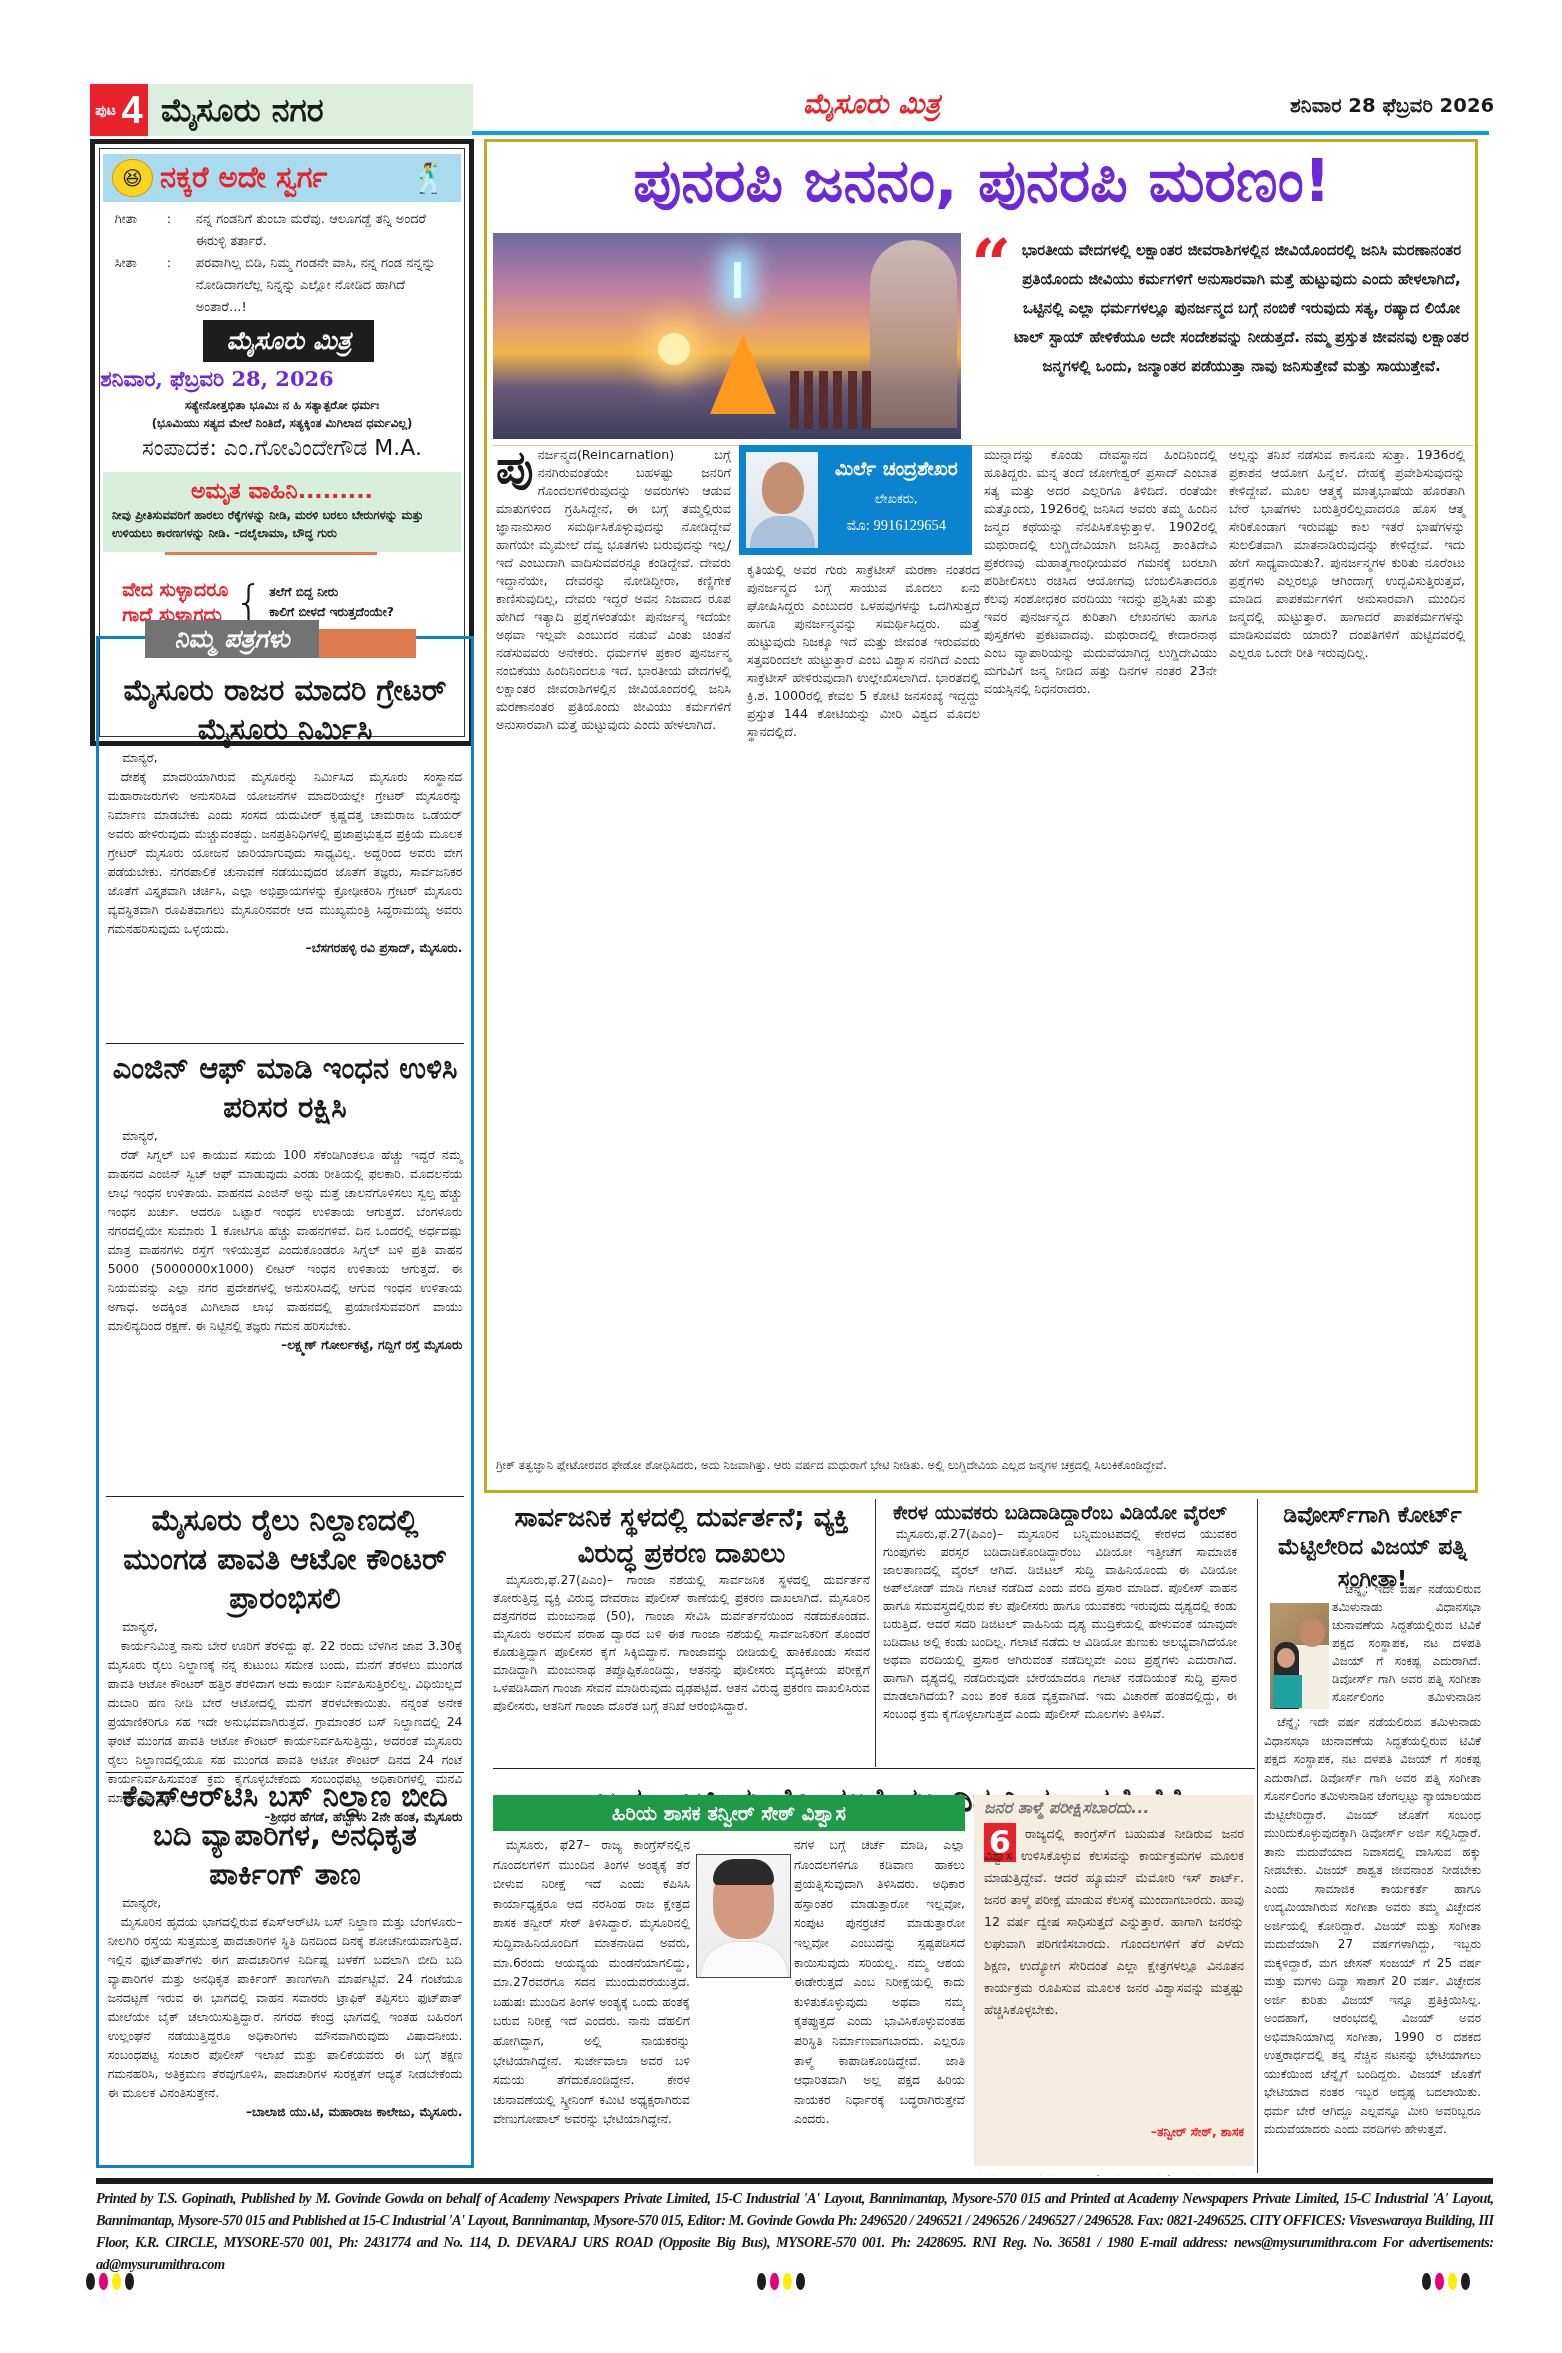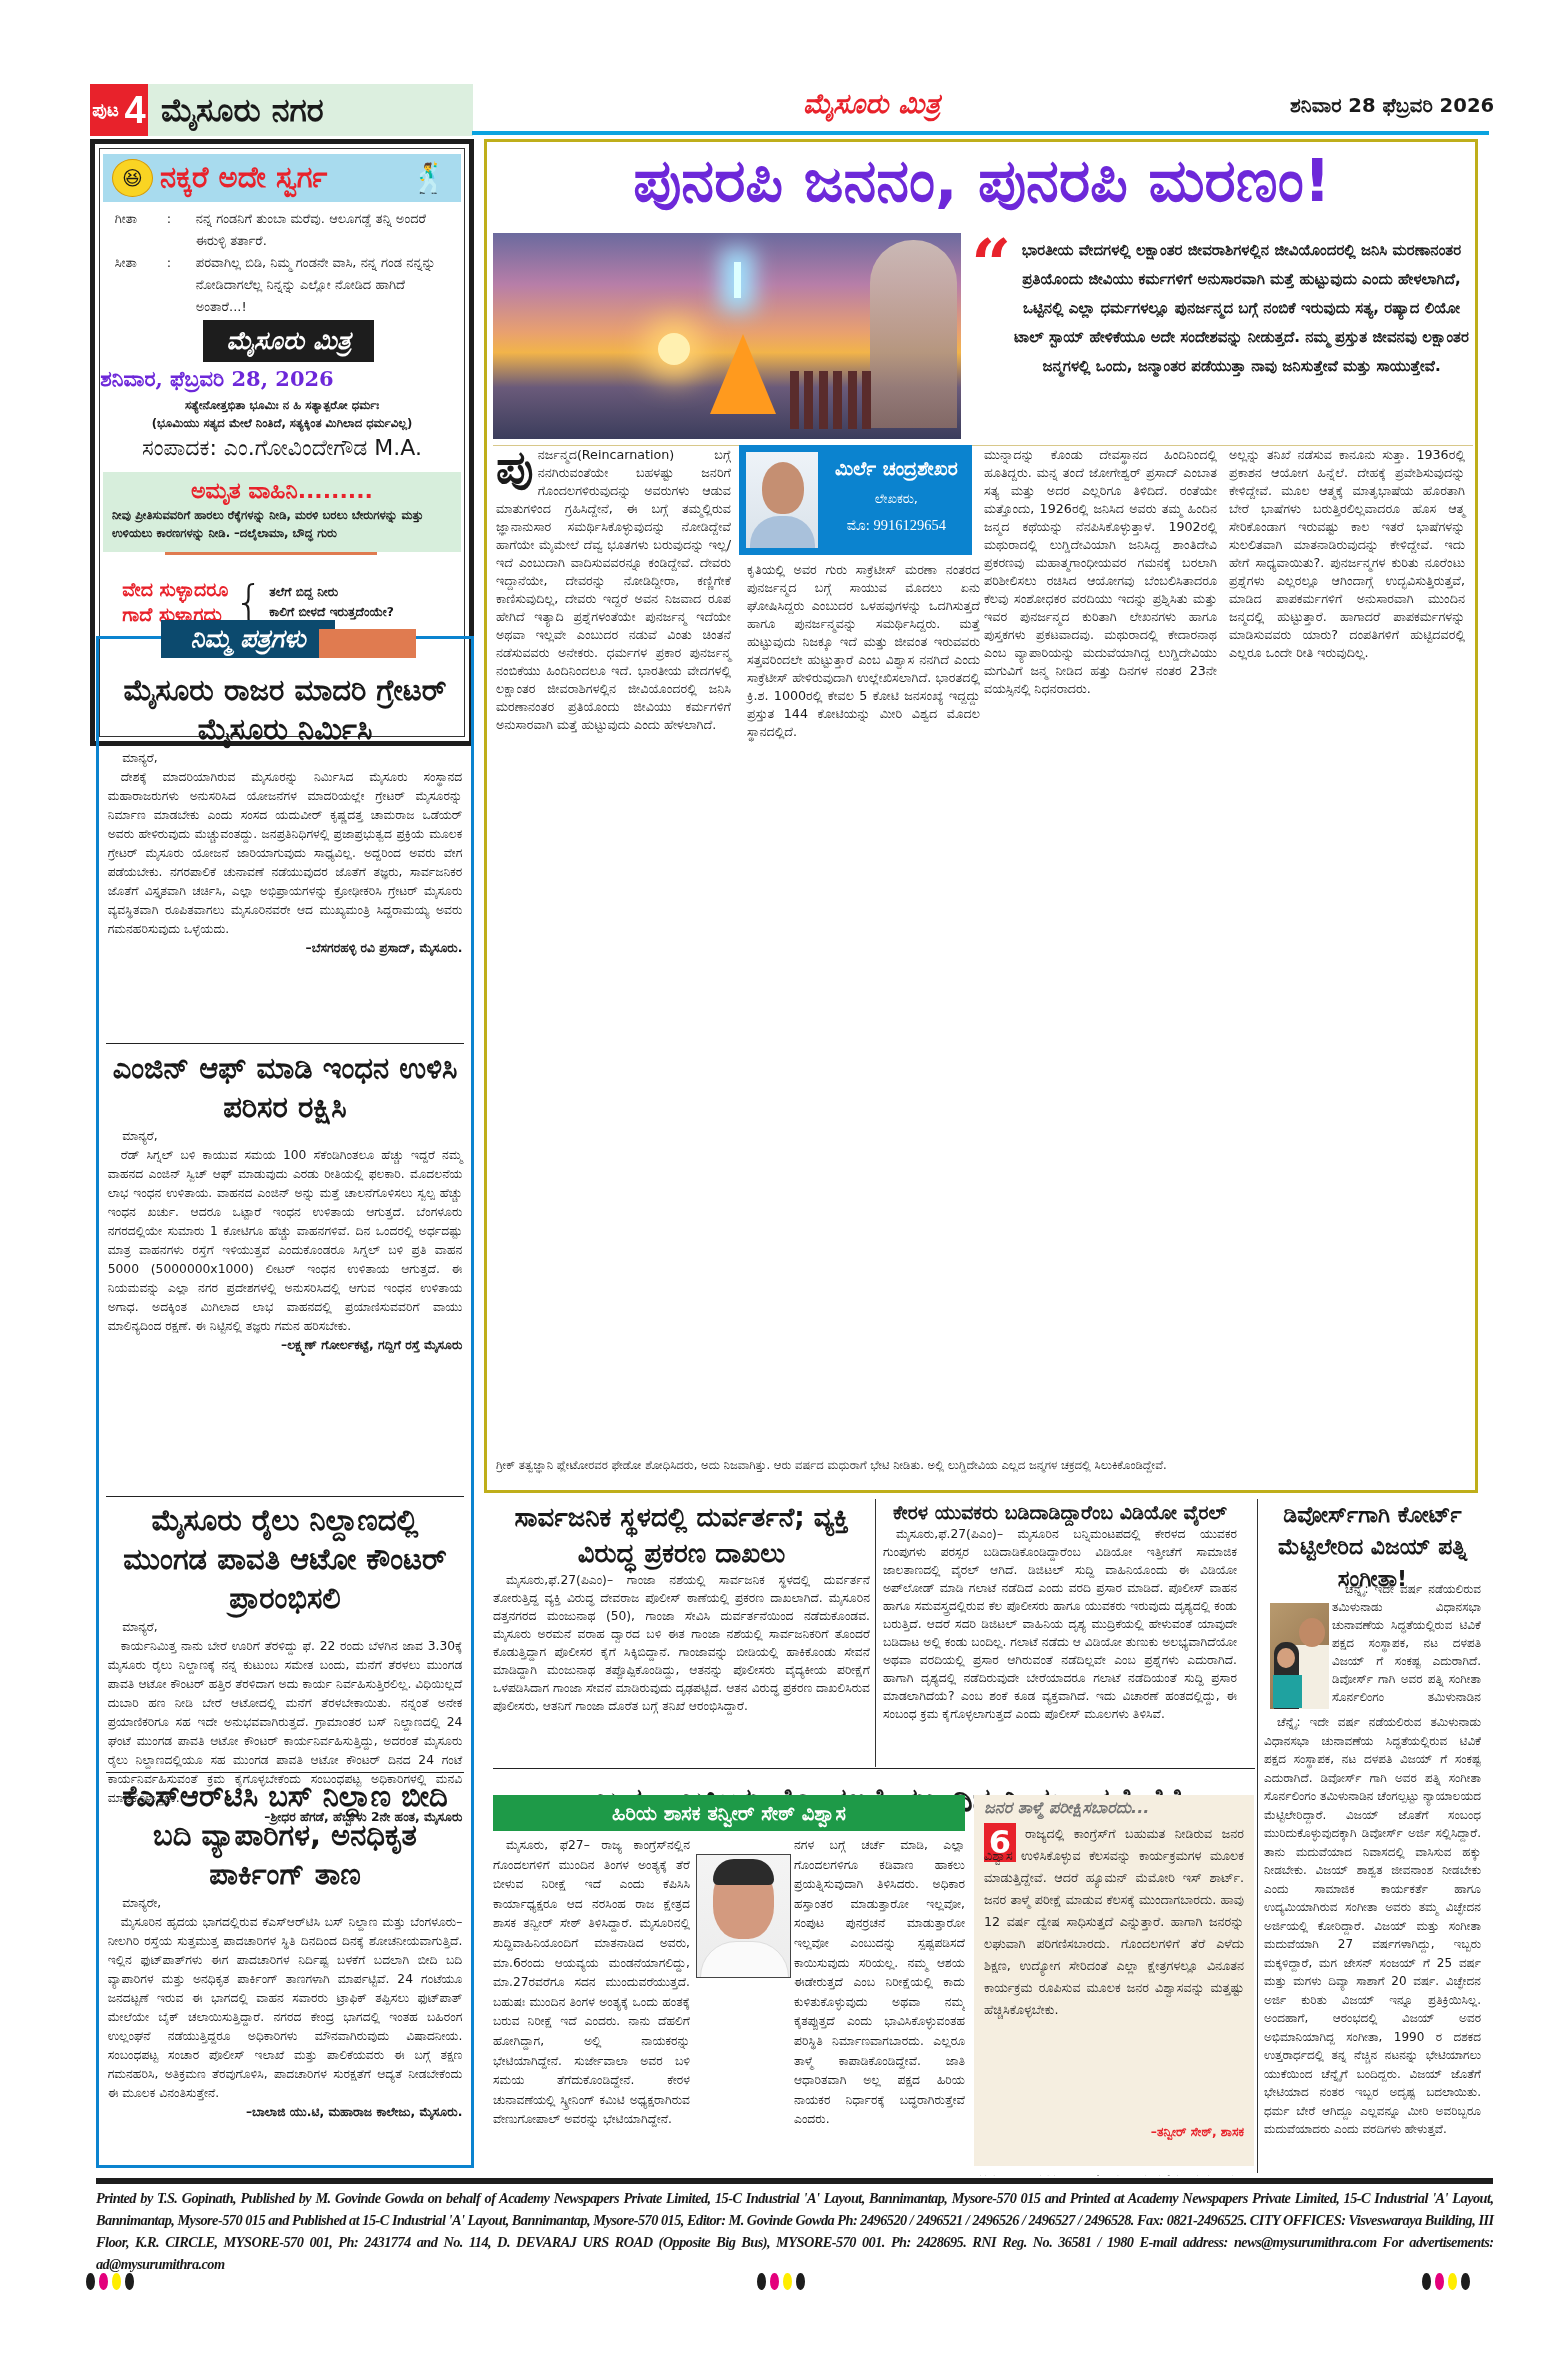--- a/index.html
+++ b/index.html
@@ -5,21 +5,21 @@
   html, body { margin:0; padding:0; background:#fff; }
   body { width:1562px; height:2354px; position:relative; font-family:"DejaVu Sans", sans-serif; color:#1a1a1a; overflow:hidden; }
   .abs { position:absolute; }
   .serif { font-family:"DejaVu Serif", serif; }
   .para { font-size:12.3px; line-height:19px; text-align:justify; margin:0; text-indent:13px; }
   .para.noind { text-indent:0; }
   .sig { font-size:12.3px; line-height:19px; text-align:right; font-weight:bold; margin:0; }
   .rule { height:2.2px; background:#222; }
   
   .page-tab { left:90px; top:84px; width:58px; height:52px; background:#e8222b; color:#fff; display:flex; align-items:center; justify-content:center; gap:5.8px; }
-  .page-tab .lbl { font-size:18px; font-weight:bold; }
+  .page-tab .lbl { font-size:14px; font-weight:bold; }
   .page-tab .num { font-size:38px; font-weight:bold; font-family:"Liberation Sans", sans-serif; line-height:1; }
   .section-band { left:148px; top:84px; width:325px; height:52px; background:#dcefdf; display:flex; align-items:center; padding-left:13px; box-sizing:border-box; font-size:32px; font-weight:bold; }
   .masthead-small { left:803px; top:87px; font-size:27.5px; font-weight:bold; font-style:italic; color:#e8222b; }
   .date-top { left:1290px; top:94px; font-size:19.6px; font-weight:bold; }
   .blue-line { left:472px; top:131px; width:1017px; height:3.6px; background:#0aa3e0; }
   
   .left-box { left:90px; top:139px; width:384px; height:607px; border:5.8px solid #1d1d1d; box-sizing:border-box; }
   .left-inner { position:absolute; left:4.3px; top:4.3px; right:4.3px; bottom:4.3px; border:0.7px solid #333; }
   .joke-banner { position:absolute; left:2.9px; top:4.3px; right:2.9px; height:48px; background:#a8dbee; display:flex; align-items:center; padding-left:8.7px; gap:7.2px; }
   .joke-banner .smiley { width:39px; height:36px; border-radius:50%; background:#f9d423; border:1.4px solid #d99a00; display:flex; align-items:center; justify-content:center; font-size:20px; }
@@ -37,21 +37,21 @@
   .amrita { position:absolute; left:2.9px; right:2.9px; top:309px; height:94px; background:#d7eedc; }
   .amrita .title { text-align:center; font-size:22px; font-weight:bold; color:#e8222b; margin-top:10px; }
   .amrita .quote { font-size:11.6px; line-height:17.4px; padding:4.3px 8.7px 0; font-weight:bold; }
   .amrita-bar { position:absolute; left:65px; right:87px; top:403px; height:2.9px; background:#e07b50; }
   .proverb { position:absolute; left:22px; top:428px; right:7.2px; display:flex; align-items:center; gap:5.8px; }
   .proverb .red { color:#e8222b; font-size:19px; font-weight:bold; line-height:25px; }
   .proverb .brace { font-size:46px; font-weight:100; line-height:1; }
   .proverb .ans { font-size:12.3px; line-height:20px; font-weight:bold; }
   
   .letters-box { left:96px; top:636px; width:378px; height:1532px; border:3.6px solid #0b83cf; box-sizing:border-box; }
-  .letters-tag { left:145px; top:620px; width:174px; height:38px; background:#0c4a6e; color:#fff; font-size:25px; font-weight:bold; font-style:italic; display:flex; align-items:center; justify-content:center;margin-left:16px; }
+  .letters-tag { left:145px; top:620px; width:174px; height:38px; background:#737373; color:#fff; font-size:25px; font-weight:bold; font-style:italic; display:flex; align-items:center; justify-content:center; }
   .letters-tag2 { left:319px; top:629px; width:97px; height:29px; background:#e07b50; }
   .letter { position:absolute; left:8.7px; right:8.7px; }
   .letter h2 { margin:0; text-align:center; font-size:29px; line-height:39px; font-weight:bold; }
   
   .main-frame { left:484px; top:139px; width:994px; height:1354px; border:3.6px solid #bfae1a; box-sizing:border-box; }
   .main-headline { left:500px; top:145px; width:964px; text-align:center; font-size:59px; font-weight:bold; color:#6d28d9; line-height:72px; }
   .hero-img { left:493px; top:233px; width:468px; height:206px; background:linear-gradient(180deg,#6b6a9e 0%,#b77ea8 25%,#e8a070 48%,#f2b44a 58%,#6a5a7a 75%,#3b3d5c 100%); overflow:hidden; }
   .hero-img .sun { position:absolute; left:165px; top:100px; width:32px; height:32px; border-radius:50%; background:#fff0b0; box-shadow:0 0 29px 14.5px #ffd070; }
   .hero-img .pyre { position:absolute; left:217px; top:101px; width:0; height:0; border-left:33px solid transparent; border-right:33px solid transparent; border-bottom:80px solid #ff9a1e; }
   .hero-img .temple { position:absolute; left:377px; top:7.2px; width:87px; height:188px; background:linear-gradient(180deg,#d9c6b9,#8c6e66); border-radius:43px 43px 0 0; opacity:.85; }

